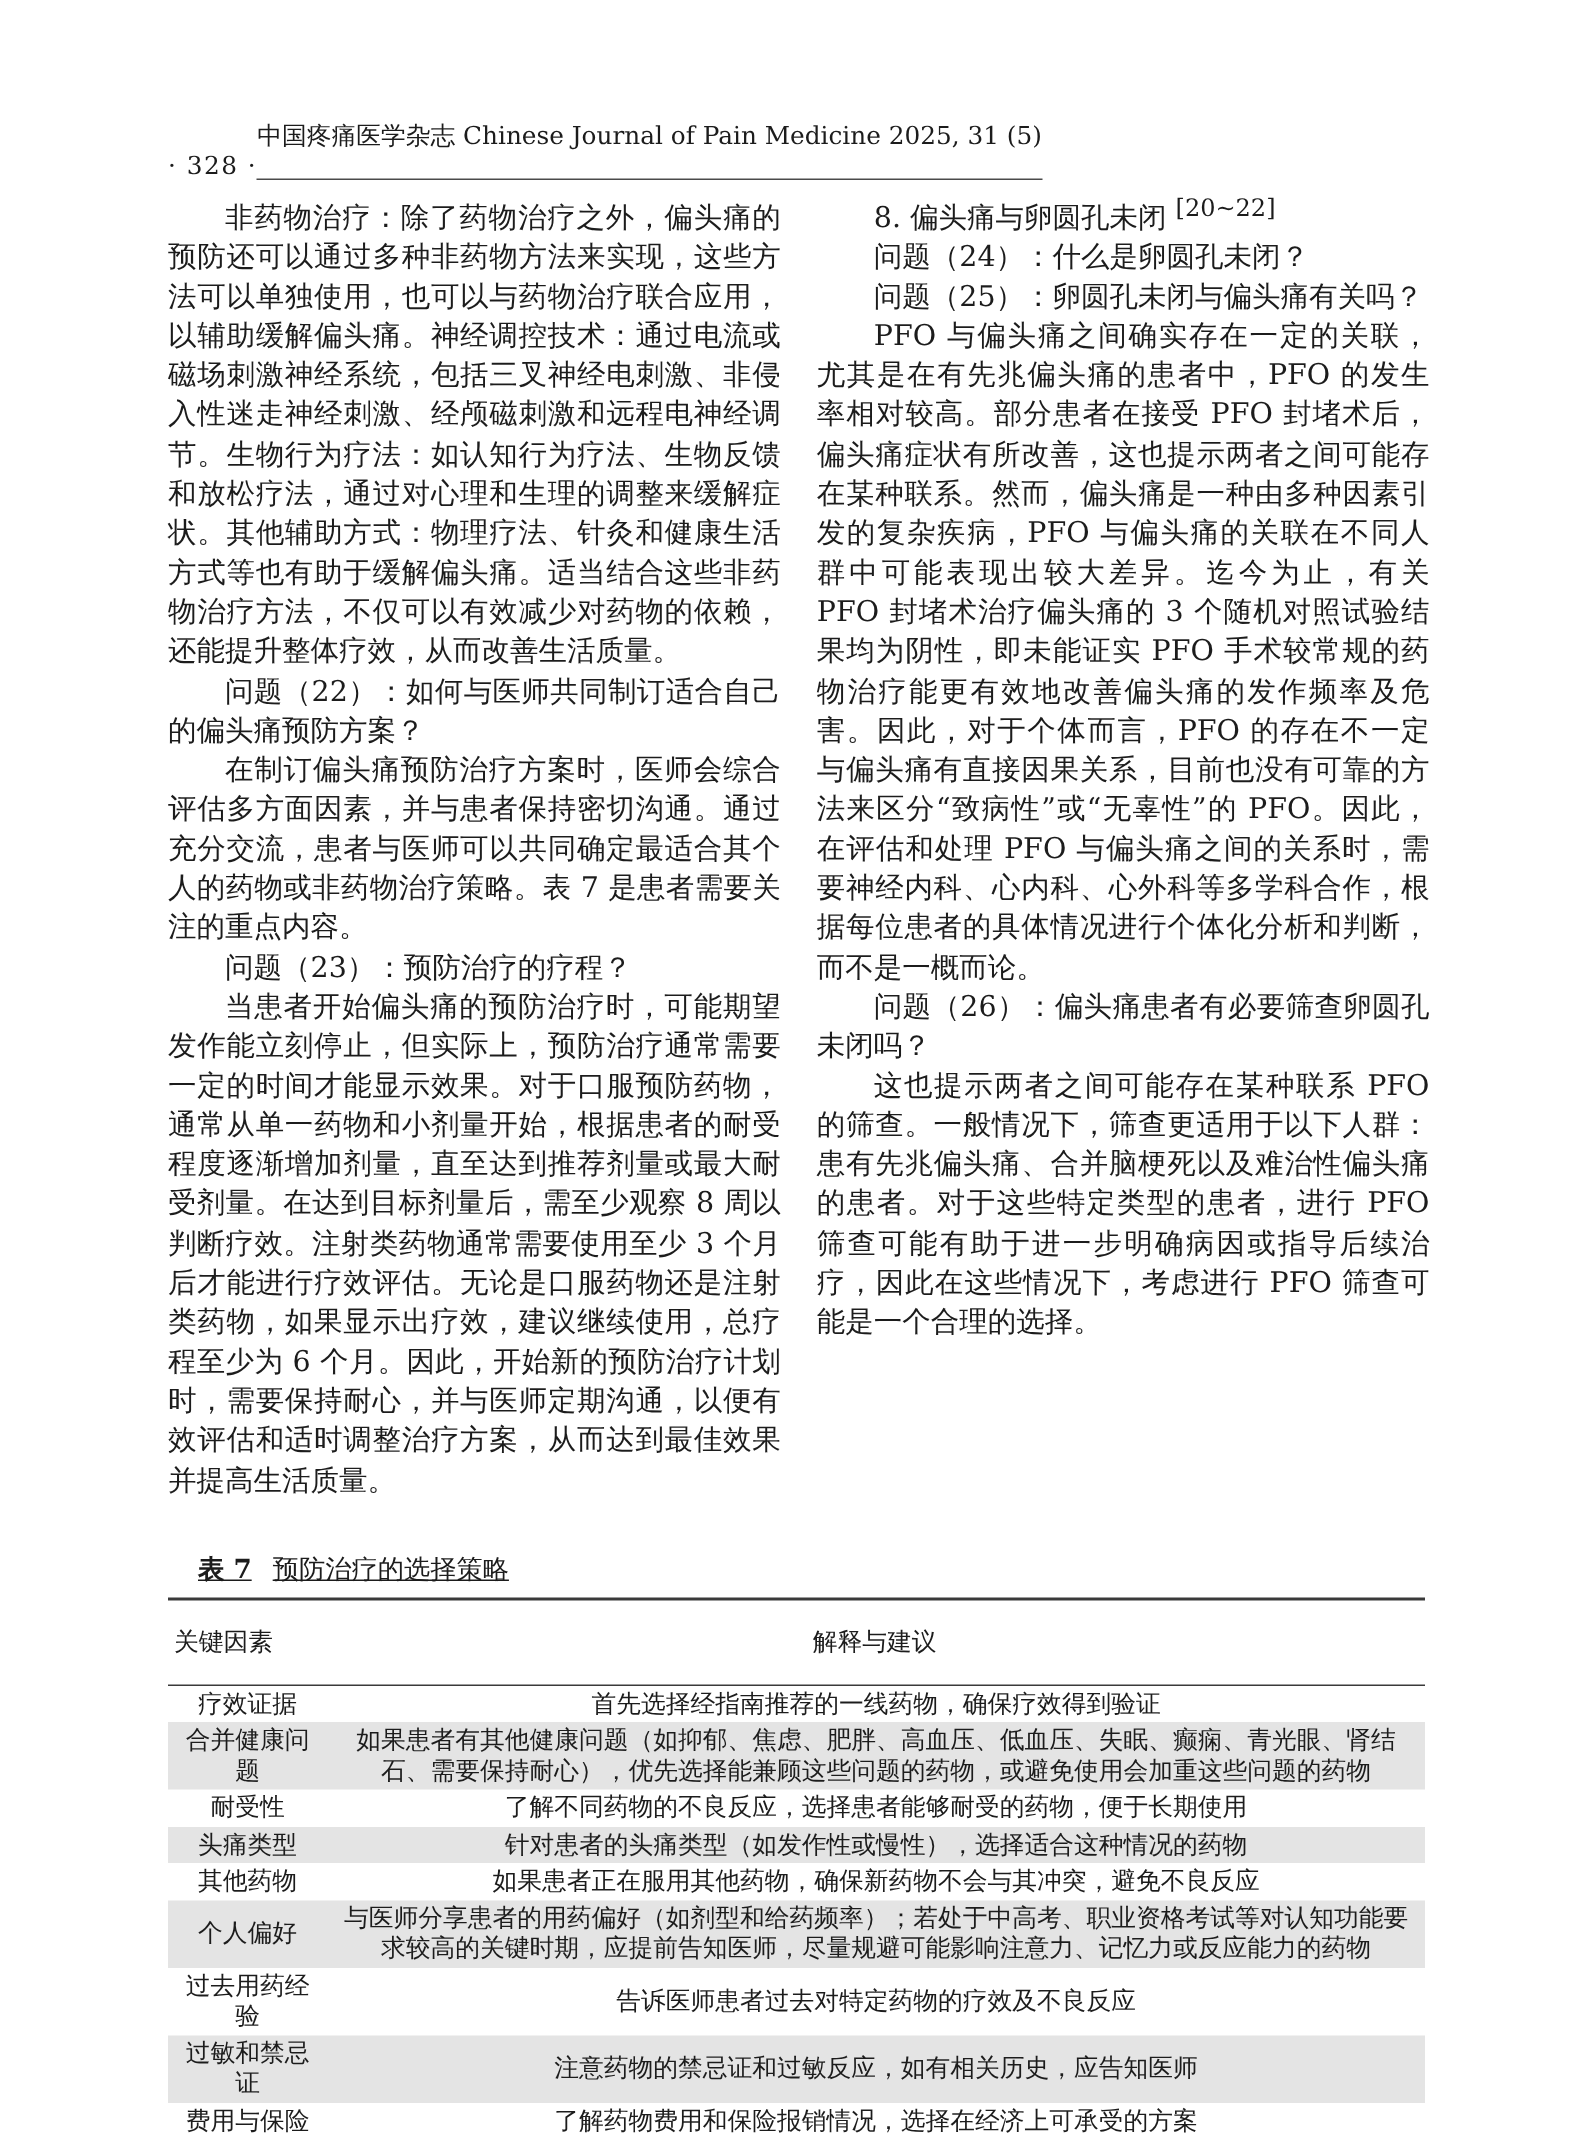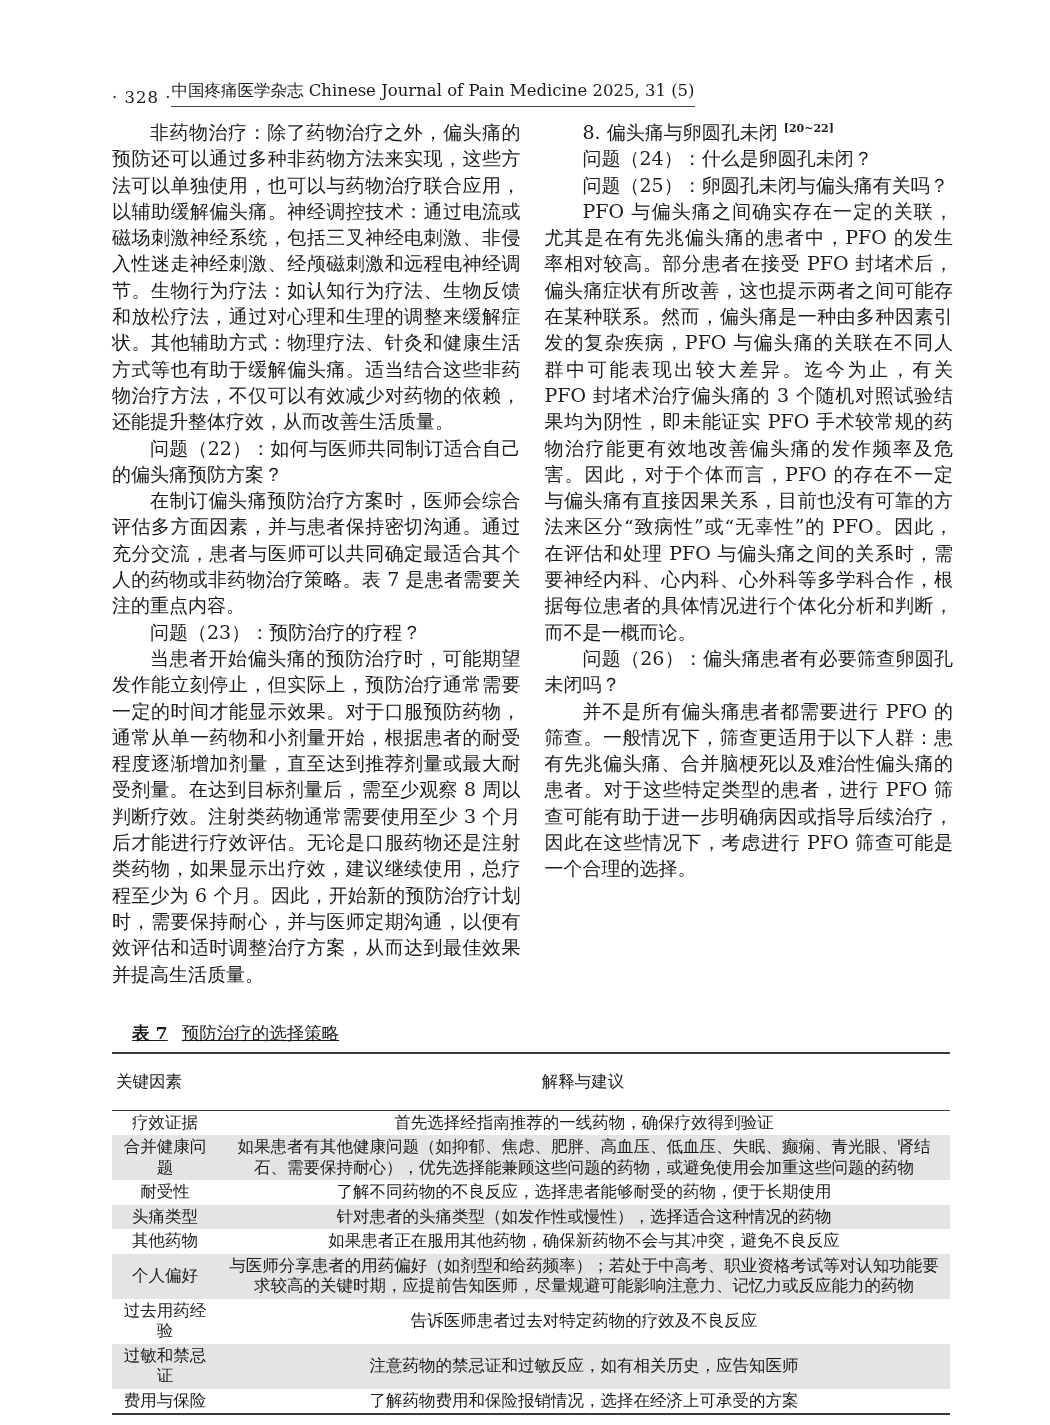--- a/index.html
+++ b/index.html
@@ -18,41 +18,40 @@
   .page-header {
     display: flex;
     justify-content: flex-start;
     align-items: flex-end;
     padding: 80px 97px 0 112px;
     font-size: 16.5px;
   }
   .page-number { letter-spacing: 1px; }
   .journal-ref {
     border-bottom: 1.5px solid #4a4a4a;
-    padding-bottom: 4px;
+    padding-bottom: 17px;
   }
 
   
   .columns {
     display: flex;
     gap: 24px;
     padding: 12px 97px 0 112px;
   }
   .col {
     flex: 1;
     font-size: 19px;
     line-height: 26.3px;
     text-align: justify;
     text-justify: inter-ideograph;
   }
   .col p { margin: 0; text-indent: 2em; }
   .section-heading sup {
-    font-size: 11px;
+    font-size: 16px;
     line-height: 0;
-    font-weight: bold;
   }
 
   
   .table-section {
     padding: 0 100px 0 112px;
     margin-top: 34px;
   }
   .table-caption {
     font-size: 17.5px;
     margin: 0 0 7px 20px;
@@ -99,21 +98,21 @@
     <p>在制订偏头痛预防治疗方案时，医师会综合评估多方面因素，并与患者保持密切沟通。通过充分交流，患者与医师可以共同确定最适合其个人的药物或非药物治疗策略。表 7 是患者需要关注的重点内容。</p>
     <p>问题（23）：预防治疗的疗程？</p>
     <p>当患者开始偏头痛的预防治疗时，可能期望发作能立刻停止，但实际上，预防治疗通常需要一定的时间才能显示效果。对于口服预防药物，通常从单一药物和小剂量开始，根据患者的耐受程度逐渐增加剂量，直至达到推荐剂量或最大耐受剂量。在达到目标剂量后，需至少观察 8 周以判断疗效。注射类药物通常需要使用至少 3 个月后才能进行疗效评估。无论是口服药物还是注射类药物，如果显示出疗效，建议继续使用，总疗程至少为 6 个月。因此，开始新的预防治疗计划时，需要保持耐心，并与医师定期沟通，以便有效评估和适时调整治疗方案，从而达到最佳效果并提高生活质量。</p>
   </div>
   <div class="col">
     <p class="section-heading"><span>8. 偏头痛与卵圆孔未闭 </span><sup>[20~22]</sup></p>
     <p>问题（24）：什么是卵圆孔未闭？</p>
     <p>问题（25）：卵圆孔未闭与偏头痛有关吗？</p>
     <p>PFO 与偏头痛之间确实存在一定的关联，尤其是在有先兆偏头痛的患者中，PFO 的发生率相对较高。部分患者在接受 PFO 封堵术后，偏头痛症状有所改善，这也提示两者之间可能存在某种联系。然而，偏头痛是一种由多种因素引发的复杂疾病，PFO 与偏头痛的关联在不同人群中可能表现出较大差异。迄今为止，有关 PFO 封堵术治疗偏头痛的 3 个随机对照试验结果均为阴性，即未能证实 PFO 手术较常规的药物治疗能更有效地改善偏头痛的发作频率及危害。因此，对于个体而言，PFO 的存在不一定与偏头痛有直接因果关系，目前也没有可靠的方法来区分“致病性”或“无辜性”的 PFO。因此，在评估和处理 PFO 与偏头痛之间的关系时，需要神经内科、心内科、心外科等多学科合作，根据每位患者的具体情况进行个体化分析和判断，而不是一概而论。</p>
     <p>问题（26）：偏头痛患者有必要筛查卵圆孔未闭吗？</p>
-    <p>并不是所有偏头痛患者都需要进行 PFO 的筛查。一般情况下，筛查更适用于以下人群：患有先兆偏头痛、合并脑梗死以及难治性偏头痛的患者。对于这些特定类型的患者，进行 PFO 筛查可能有助于进一步明确病因或指导后续治疗，因此在这些情况下，考虑进行 PFO 筛查可能是一个合理的选择。</p>
+    <p>这也提示两者之间可能存在某种联系 PFO 的筛查。一般情况下，筛查更适用于以下人群：患有先兆偏头痛、合并脑梗死以及难治性偏头痛的患者。对于这些特定类型的患者，进行 PFO 筛查可能有助于进一步明确病因或指导后续治疗，因此在这些情况下，考虑进行 PFO 筛查可能是一个合理的选择。</p>
   </div>
 </div>
 
 <div class="table-section">
   <p class="table-caption"><span class="cap-label">表 7</span><span>预防治疗的选择策略</span></p>
   <table class="strategy">
     <colgroup>
         <col class="c-factor">
         <col class="c-advice">
       </colgroup>

